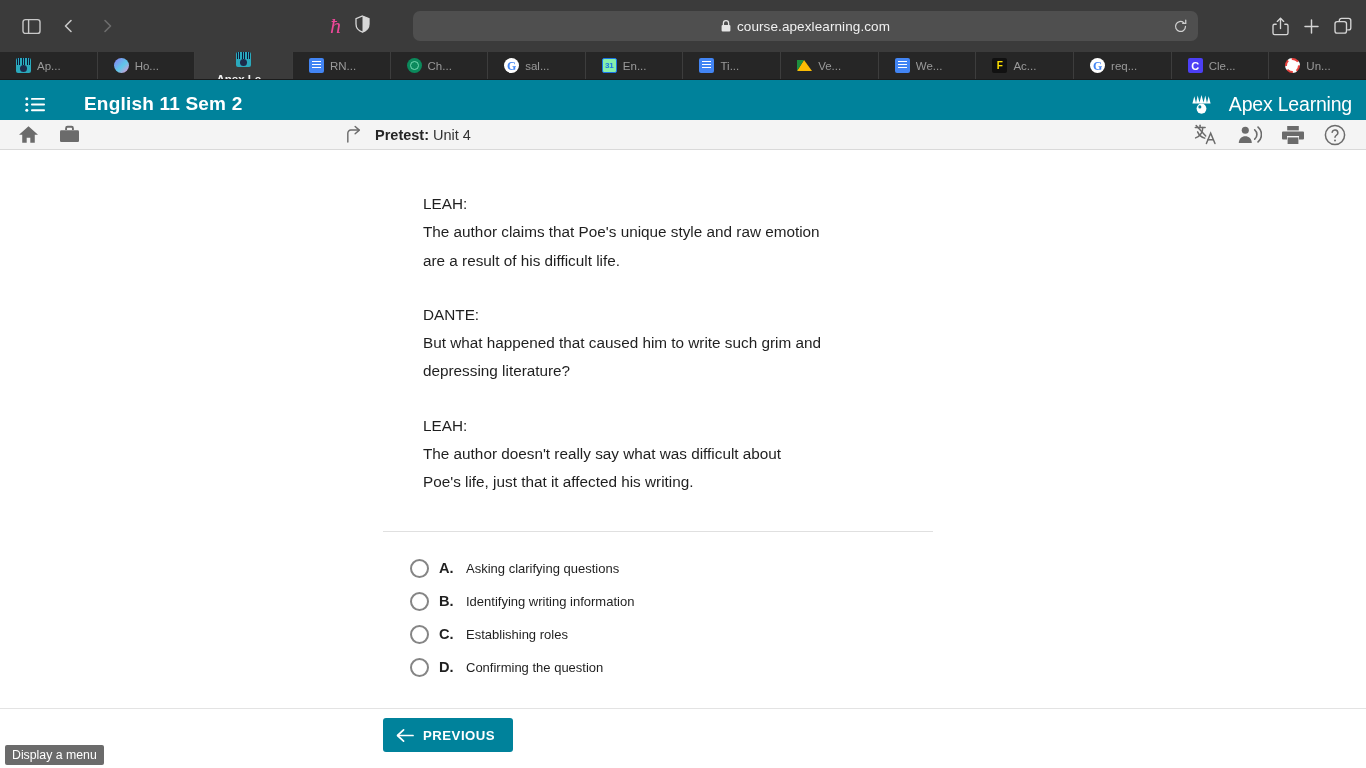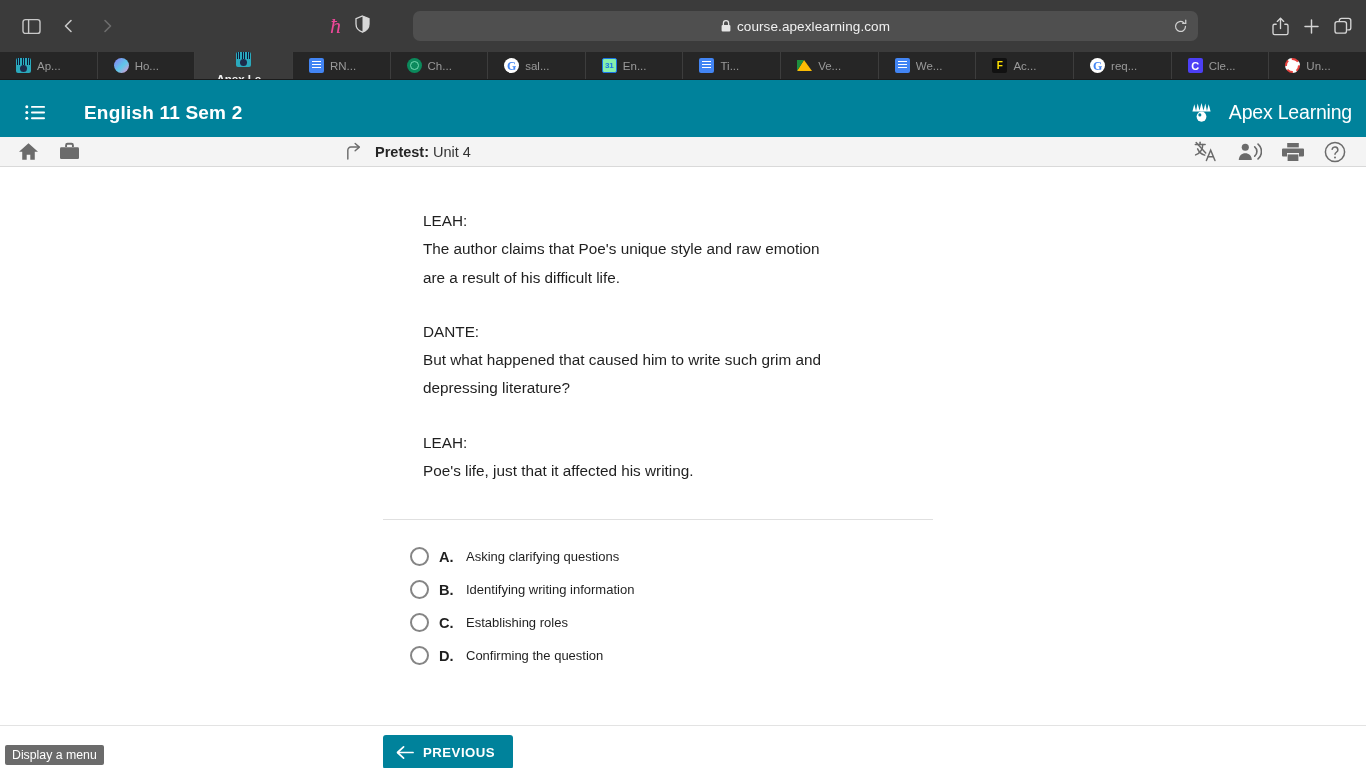--- a/index.html
+++ b/index.html
@@ -154,21 +154,21 @@
   .fav-f { background: #111; color: #ffe100; font-size: 10px; }
   .fav-c { background: #4c3ff5; color: #fff; font-size: 11px; }
   .fav-red {
     background: #fff; border-radius: 50%;
     border: 2px dashed #e8423f;
   }
 
   
   .apex-header {
     background: #00829b;
-    height: 57px;
+    height: 40px;
     display: flex;
     align-items: center;
     padding: 8px 14px 0 22px;
   }
   .hamburger-btn {
     width: 26px; height: 26px;
     display: flex; align-items: center; justify-content: center;
     color: #fff;
   }
   .course-title {
@@ -543,20 +543,21 @@
           <div>The author claims that Poe's unique style and raw emotion</div>
           <div>are a result of his difficult life.</div>
         </div>
         <div class="dialogue-block">
           <div>DANTE:</div>
           <div>But what happened that caused him to write such grim and</div>
           <div>depressing literature?</div>
         </div>
         <div class="dialogue-block">
           <div>LEAH:</div>
+          <div>The author doesn't really say what was difficult about</div>
           <div>Poe's life, just that it affected his writing.</div>
         </div>
       </div>
 
     <hr class="divider">
 
     <div class="options" id="options-host">
         <div class="option-row">
           <span class="radio"></span>
           <span class="option-letter">A.</span>

